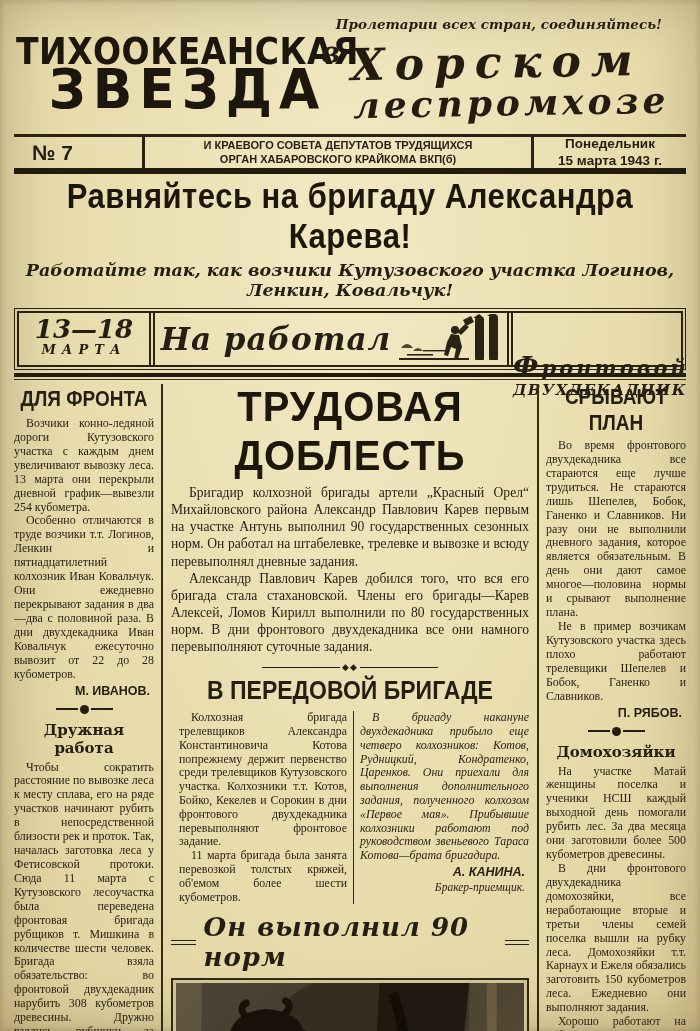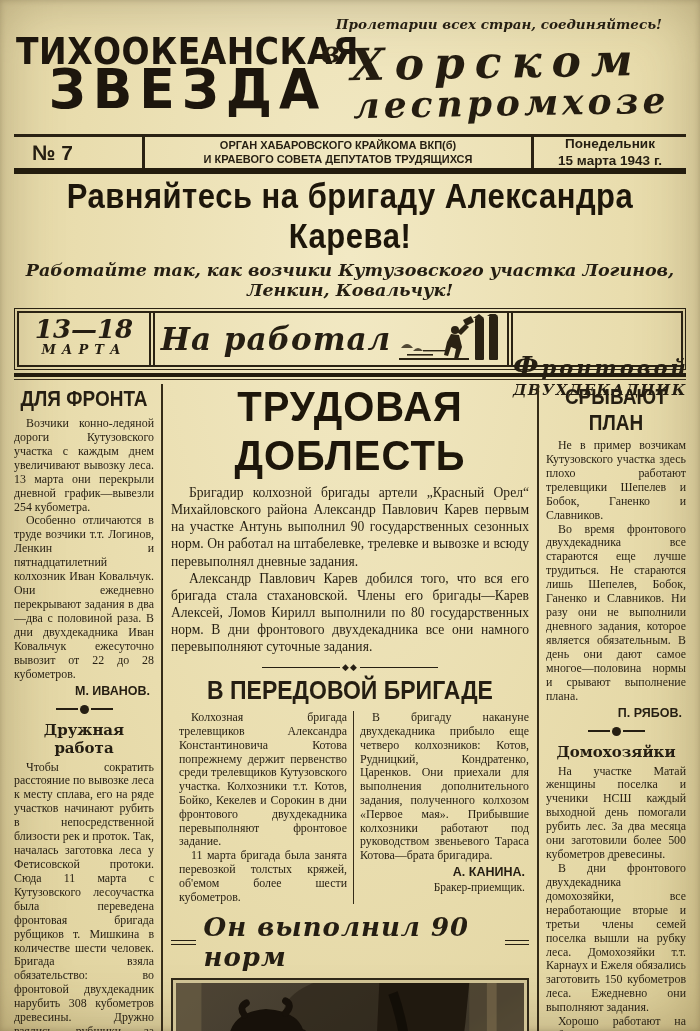--- a/index.html
+++ b/index.html
@@ -117,21 +117,21 @@
   .diamond-divider { display:flex; align-items:center; justify-content:center; margin:7px 0 5px; }
   .diamond-divider::before,.diamond-divider::after { content:""; width:78px; height:1.5px; background:#251e12; }
   .diamond-divider .dd { font-size:9px; letter-spacing:1px; margin:0 2px; }
   .mid-head2 {
     text-align:center; font-family:"Liberation Sans", sans-serif; font-weight:bold;
     font-size:23px; transform:scaleY(1.1); margin:2px 0 7px;
   }
   .two-cols { display:flex;margin-left:8px; }
   .two-cols .tc { width:50%; }
   .two-cols .tc1 { padding-right:6px; border-right:1.5px solid #352c18; }
-  .two-cols .tc2 { padding-left:6px; }
+  .two-cols .tc2 { padding-left:6px;font-style:italic; }
   .two-cols p { font-size:11.9px; line-height:1.16; text-indent:12px; }
   .sig-role { text-align:right; font-size:11.5px; margin-right:4px; }
   .photo-head {
     display:flex; align-items:center; justify-content:center; gap:8px; margin:8px 0 6px;
   }
   .photo-head .bars { width:30px; height:5px; border-top:1.5px solid #251e12; border-bottom:1.5px solid #251e12; }
   .photo-head .t {
     font-family:"DejaVu Serif", serif; font-style:italic; font-weight:bold; font-size:26px; letter-spacing:1px;
   }
   .photo-frame { border:2px solid #2f2818; background:#cfc294; padding:3px; }
@@ -150,22 +150,22 @@
     </div>
     <div class="script-title">
       <span class="pre">в</span><span class="s1">Хорском</span>
       <span class="s2">леспромхозе</span>
     </div>
   </div>
 
   <div class="info-bar">
     <div class="info-cell issue-no">№ 7</div>
     <div class="info-cell organ">
+      <span>И КРАЕВОГО СОВЕТА ДЕПУТАТОВ ТРУДЯЩИХСЯ</span>
       <span>ОРГАН ХАБАРОВСКОГО КРАЙКОМА ВКП(б)</span>
-      <span>И КРАЕВОГО СОВЕТА ДЕПУТАТОВ ТРУДЯЩИХСЯ</span>
     </div>
     <div class="info-cell date-cell">
       <span>Понедельник</span>
       <span>15 марта 1943 г.</span>
     </div>
   </div>
 
   <div class="headline">Равняйтесь на бригаду Александра Карева!</div>
   <div class="subhead">Работайте так, как возчики Кутузовского участка Логинов, Ленкин, Ковальчук!</div>
 
@@ -290,22 +290,22 @@
           <path d="M56 52 q-8 6 -4 16 M130 50 q9 6 5 17 M70 32 q-6 -8 2 -12 M112 30 q8 -8 0 -12" stroke="#1c150c" stroke-width="7" fill="none" stroke-linecap="round"></path>
           <rect width="356" height="232" filter="url(#grain)" opacity=".16"></rect>
         </svg>
 
       </div>
 
     </div>
 
     <div class="col col-right">
       <div class="side-head">СРЫВАЮТ ПЛАН</div>
+      <p>Во время фронтового двухдекадника все стараются еще лучше трудиться. Не стараются лишь Шепелев, Бобок, Ганенко и Славников. Ни разу они не выполнили дневного задания, которое является обязательным. В день они дают самое многое—половина нормы и срывают выполнение плана.</p>
       <p>Не в пример возчикам Кутузовского участка здесь плохо работают трелевщики Шепелев и Бобок, Ганенко и Славников.</p>
-      <p>Во время фронтового двухдекадника все стараются еще лучше трудиться. Не стараются лишь Шепелев, Бобок, Ганенко и Славников. Ни разу они не выполнили дневного задания, которое является обязательным. В день они дают самое многое—половина нормы и срывают выполнение плана.</p>
       <div class="signature">П. РЯБОВ.</div>
       <div class="dot-divider">
           <span class="dot"></span>
         </div>
       <div class="sub-head">Домохозяйки</div>
       <p>На участке Матай женщины поселка и ученики НСШ каждый выходной день помогали рубить лес. За два месяца они заготовили более 500 кубометров древесины.</p>
       <p>В дни фронтового двухдекадника домохозяйки, все неработающие вторые и третьи члены семей поселка вышли на рубку леса. Домохозяйки т.т. Карнаух и Ежеля обязались заготовить 150 кубометров леса. Ежедневно они выполняют задания.</p>
       <p>Хорошо работают на рубке леса секретарь комсомольской организации участка Нина Гребенникова, домохозяйка т. Кобец, работница участка т. Захаркина, ученики т.т. Медведев, Киселев, Комаров и другие.</p>
 
     </div>

